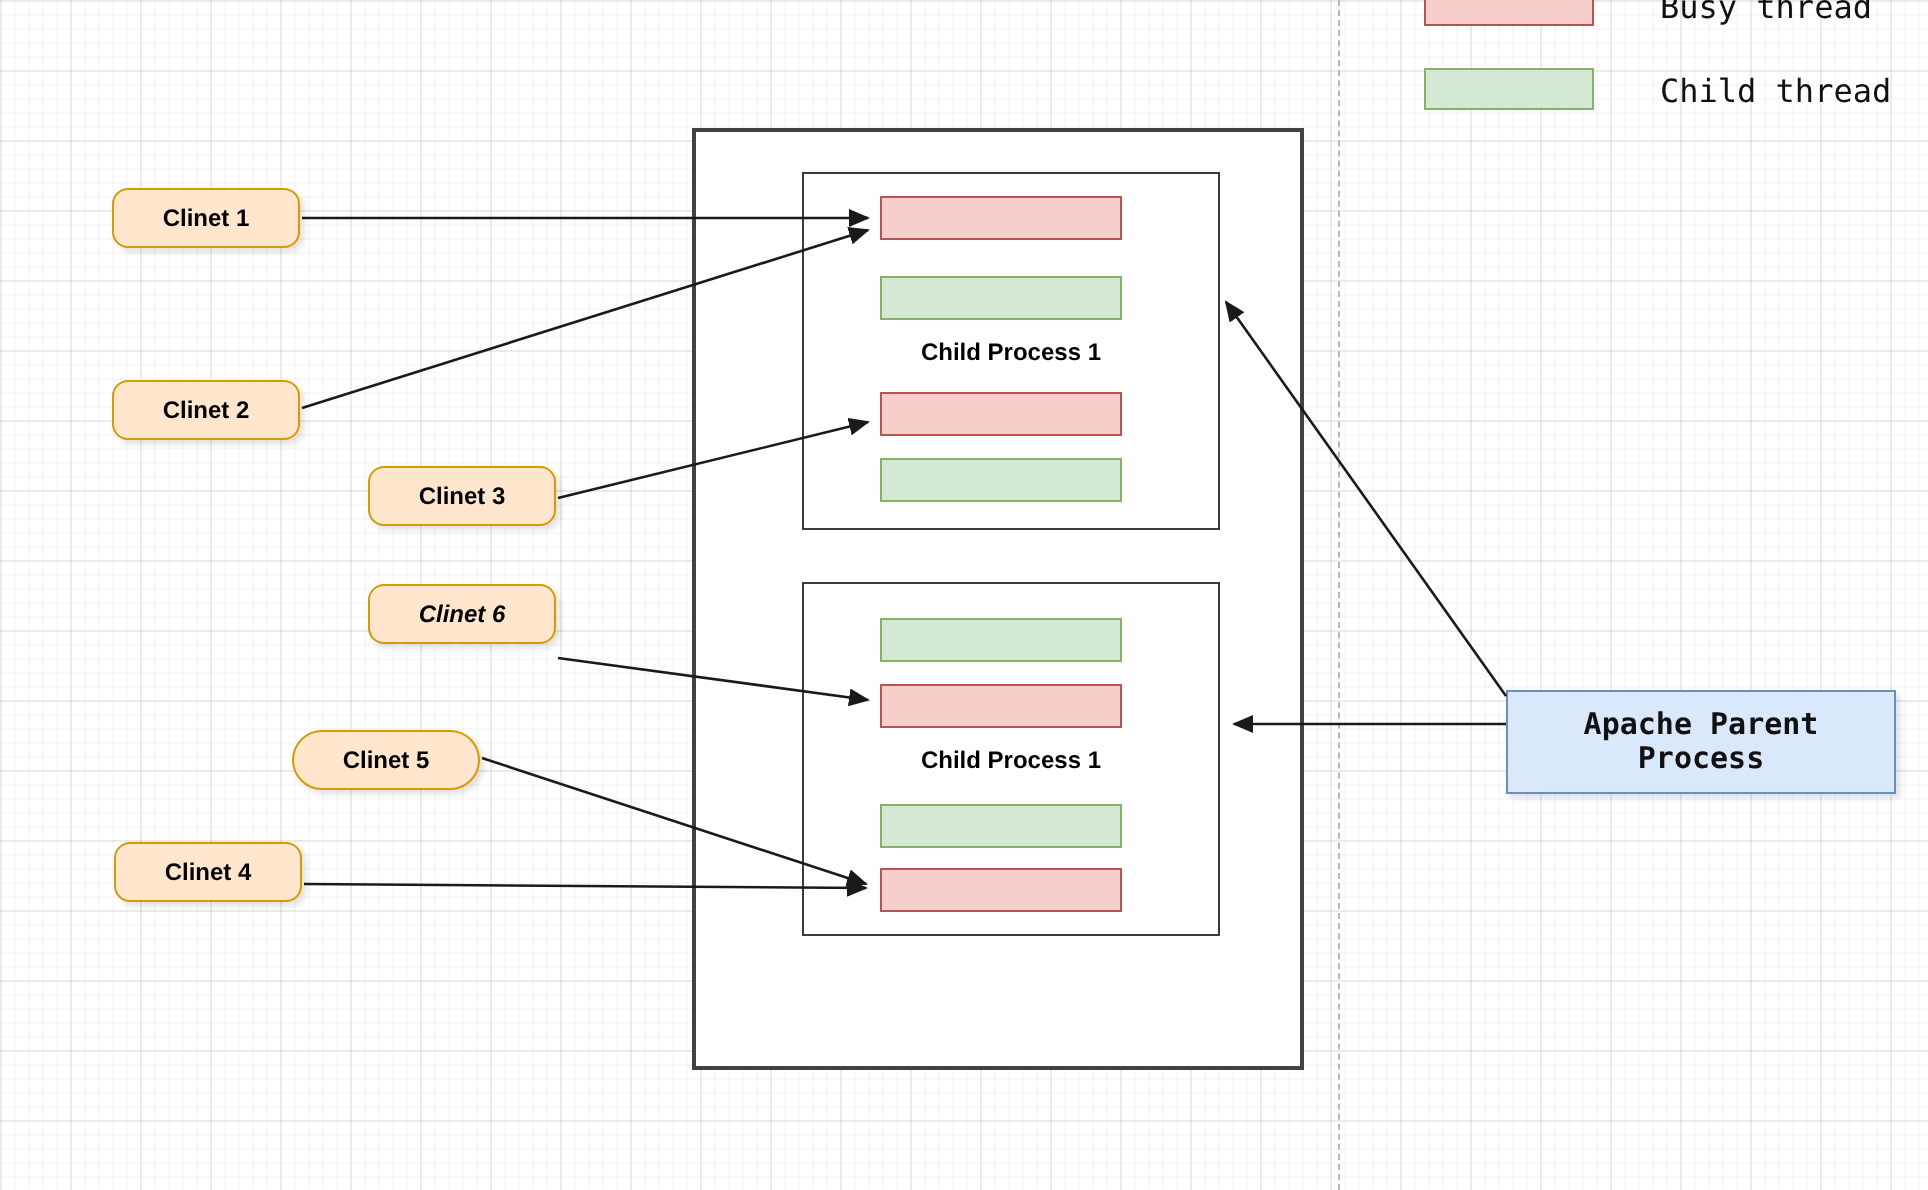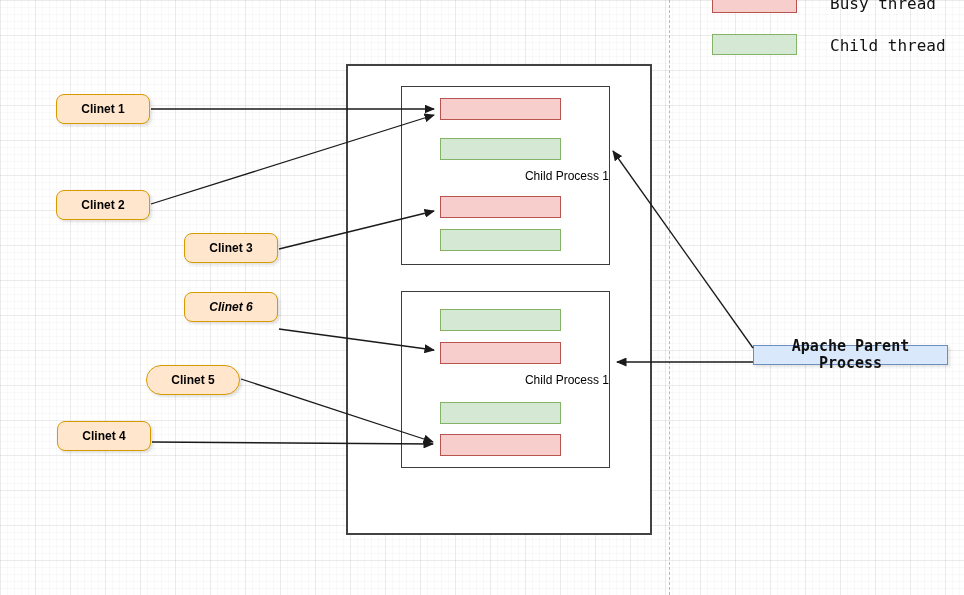--- a/index.html
+++ b/index.html
@@ -27,38 +27,38 @@
   .label-busy{top:-6px;}
   .label-idle{top:36px;}
 
   
   .outer-box{left:346px;top:64px;width:306px;height:471px;border:2px solid #424242;background:#ffffff;}
 
   
   .child-box{left:401px;width:209px;border:1.5px solid #3c3c3c;background:#ffffff;}
   .child1{top:86px;height:179px;}
   .child2{top:291px;height:177px;}
-  .child-title{position:absolute;left:0;width:100%;text-align:right;font-size:12px;font-weight:normal;color:#000;}
+  .child-title{position:absolute;left:0;width:100%;text-align:center;font-size:12px;font-weight:bold;color:#000;}
   .bar{position:absolute;left:38px;width:121px;height:22px;border:1px solid;box-sizing:border-box;}
   .bar.busy{background:var(--busy-fill);border-color:var(--busy-border);}
   .bar.idle{background:var(--idle-fill);border-color:var(--idle-border);}
 
   
   .client-box{width:94px;height:30px;background:var(--client-fill);border:1px solid var(--client-border);
     border-radius:8px;display:flex;align-items:center;justify-content:center;
     font-size:12px;font-weight:bold;color:#000;box-shadow:2px 2px 3px rgba(0,0,0,0.12);}
   .c1{left:56px;top:94px;text-align:center;}
   .c2{left:56px;top:190px;}
   .c3{left:184px;top:233px;}
   .c6{left:184px;top:292px;font-style:italic;}
   .c5{left:146px;top:365px;border-radius:15px;}
   .c4{left:57px;top:421px;text-align:right;}
 
   
-  .parent-box{left:753px;top:345px;width:195px;height:20px;background:var(--parent-fill);
+  .parent-box{left:753px;top:345px;width:195px;height:52px;background:var(--parent-fill);
     border:1px solid var(--parent-border);display:flex;flex-direction:column;align-items:center;justify-content:center;
     font-family:"DejaVu Sans Mono","Liberation Mono",monospace;font-weight:bold;font-size:15px;line-height:17px;
     color:#111;box-shadow:2px 2px 3px rgba(0,0,0,0.12);}
 
   svg.arrows{position:absolute;left:0;top:0;pointer-events:none;}
 </style>
 </head>
 <body>
 
 <div class="abs page-divider"></div>

